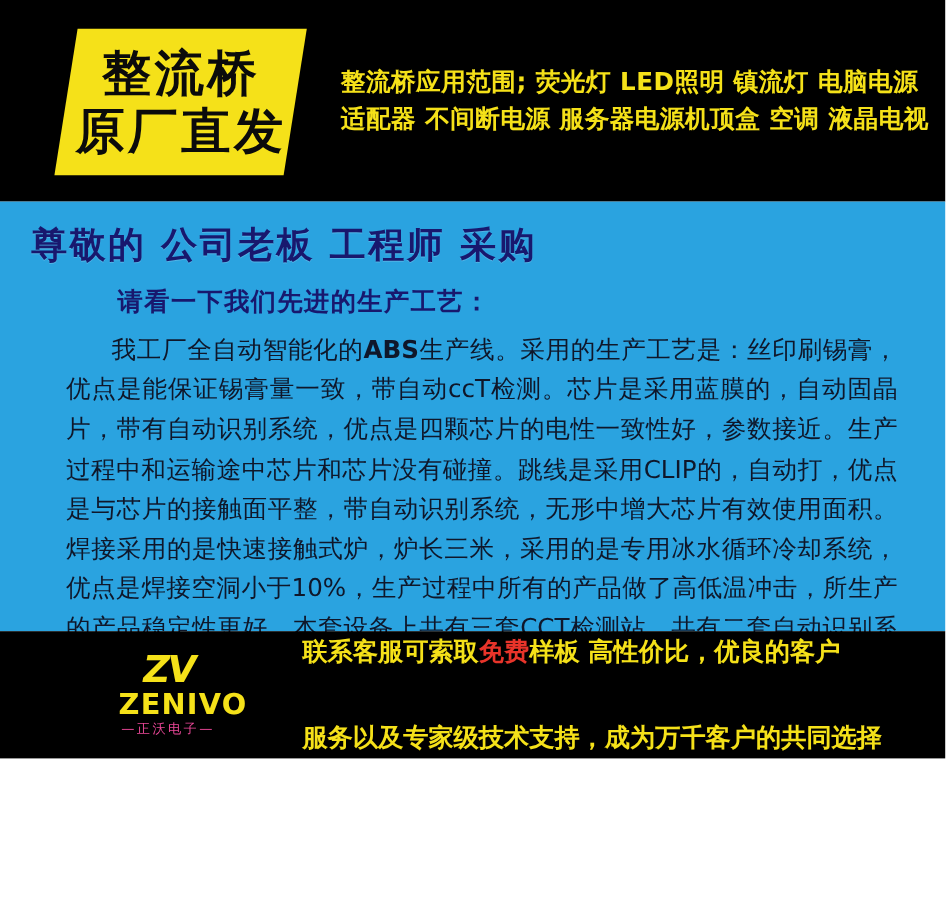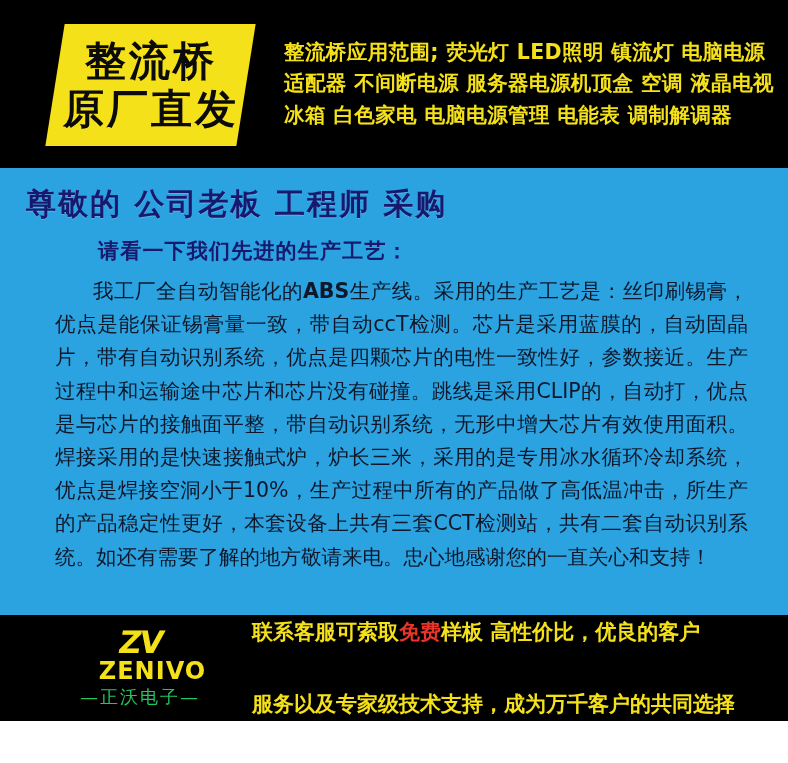--- a/index.html
+++ b/index.html
@@ -67,21 +67,21 @@
     white-space: nowrap;
     letter-spacing: 0.4px;
     margin-left: 20px;
   }
 
   
   .body-blue {
     position: relative;
     background: #2aa3e0;
     padding: 10px 0 4px 0;
-    height: 447px;
+    height: 358px;
     box-sizing: border-box;
   }
   .headline {
     font-family: "DejaVu Sans", sans-serif;
     font-weight: bold;
     font-size: 30px;
     color: #18186e;
     letter-spacing: 2px;
     padding: 6px 0 2px 26px;
     text-shadow: 0 1px 0 rgba(255,255,255,0.18);
@@ -137,22 +137,22 @@
     font-weight: bold;
     font-size: 24px;
     color: #f5e119;
     line-height: 1.05;
     letter-spacing: 1px;
     margin-top: 1px;
     margin-left: 25px;
   }
   .logo-sub {
     font-family: "DejaVu Sans", sans-serif;
-    font-size: 18px;
-    color: #22c55e;
+    font-size: 11px;
+    color: #ec4899;
     letter-spacing: 2px;
     margin-top: 0;
   }
   .bottom-right {
     flex: 1;
     display: flex;
     flex-direction: column;
     justify-content: space-between;
     padding-left: 14px;
   }
@@ -180,21 +180,20 @@
   <div class="top-banner">
     <div class="brand-block">
       <div class="brand-inner">
         <div class="brand-line">整流桥</div>
         <div class="brand-line">原厂直发</div>
       </div>
     </div>
     <div class="banner-right">
       <div class="banner-row">整流桥应用范围; 荧光灯 LED照明 镇流灯 电脑电源</div>
       <div class="banner-row">适配器 不间断电源 服务器电源机顶盒 空调 液晶电视</div>
-      <div class="banner-row">冰箱 白色家电 电脑电源管理 电能表 调制解调器</div>
     </div>
   </div>
 
   <div class="body-blue">
     <div class="headline">尊敬的 公司老板 工程师 采购</div>
     <div class="subhead">请看一下我们先进的生产工艺：</div>
     <div class="para"><span>我工厂全自动智能化的</span><b>ABS</b><span>生产线。采用的生产工艺是：丝印刷锡膏，优点是能保证锡膏量一致，带自动ccT检测。芯片是采用蓝膜的，自动固晶片，带有自动识别系统，优点是四颗芯片的电性一致性好，参数接近。生产过程中和运输途中芯片和芯片没有碰撞。跳线是采用CLIP的，自动打，优点是与芯片的接触面平整，带自动识别系统，无形中增大芯片有效使用面积。焊接采用的是快速接触式炉，炉长三米，采用的是专用冰水循环冷却系统，优点是焊接空洞小于10%，生产过程中所有的产品做了高低温冲击，所生产的产品稳定性更好，本套设备上共有三套CCT检测站，共有二套自动识别系统。如还有需要了解的地方敬请来电。忠心地感谢您的一直关心和支持！</span></div>
   </div>
 
   <div class="bottom-banner">

